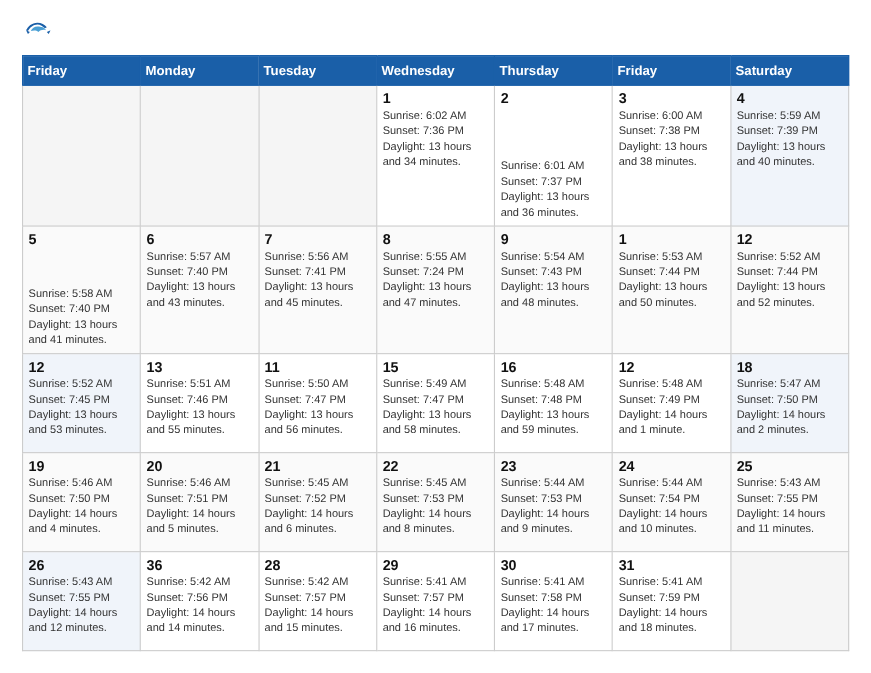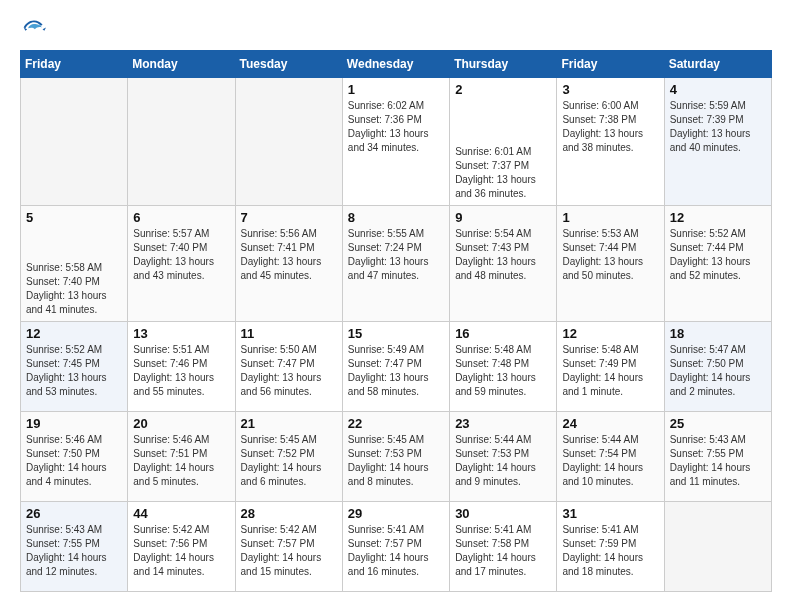--- a/index.html
+++ b/index.html
@@ -319,21 +319,21 @@
       </tr>
       <tr>
         <td class="weekend">
           <span class="day-num">26</span>
           <div class="day-info" style="white-space: pre-line;">Sunrise: 5:43 AM
 Sunset: 7:55 PM
 Daylight: 14 hours
 and 12 minutes.</div>
         </td>
         <td>
-          <span class="day-num">44</span>
+          <span class="day-num">36</span>
           <div class="day-info" style="white-space: pre-line;">Sunrise: 5:42 AM
 Sunset: 7:56 PM
 Daylight: 14 hours
 and 14 minutes.</div>
         </td>
         <td>
           <span class="day-num">28</span>
           <div class="day-info" style="white-space: pre-line;">Sunrise: 5:42 AM
 Sunset: 7:57 PM
 Daylight: 14 hours

